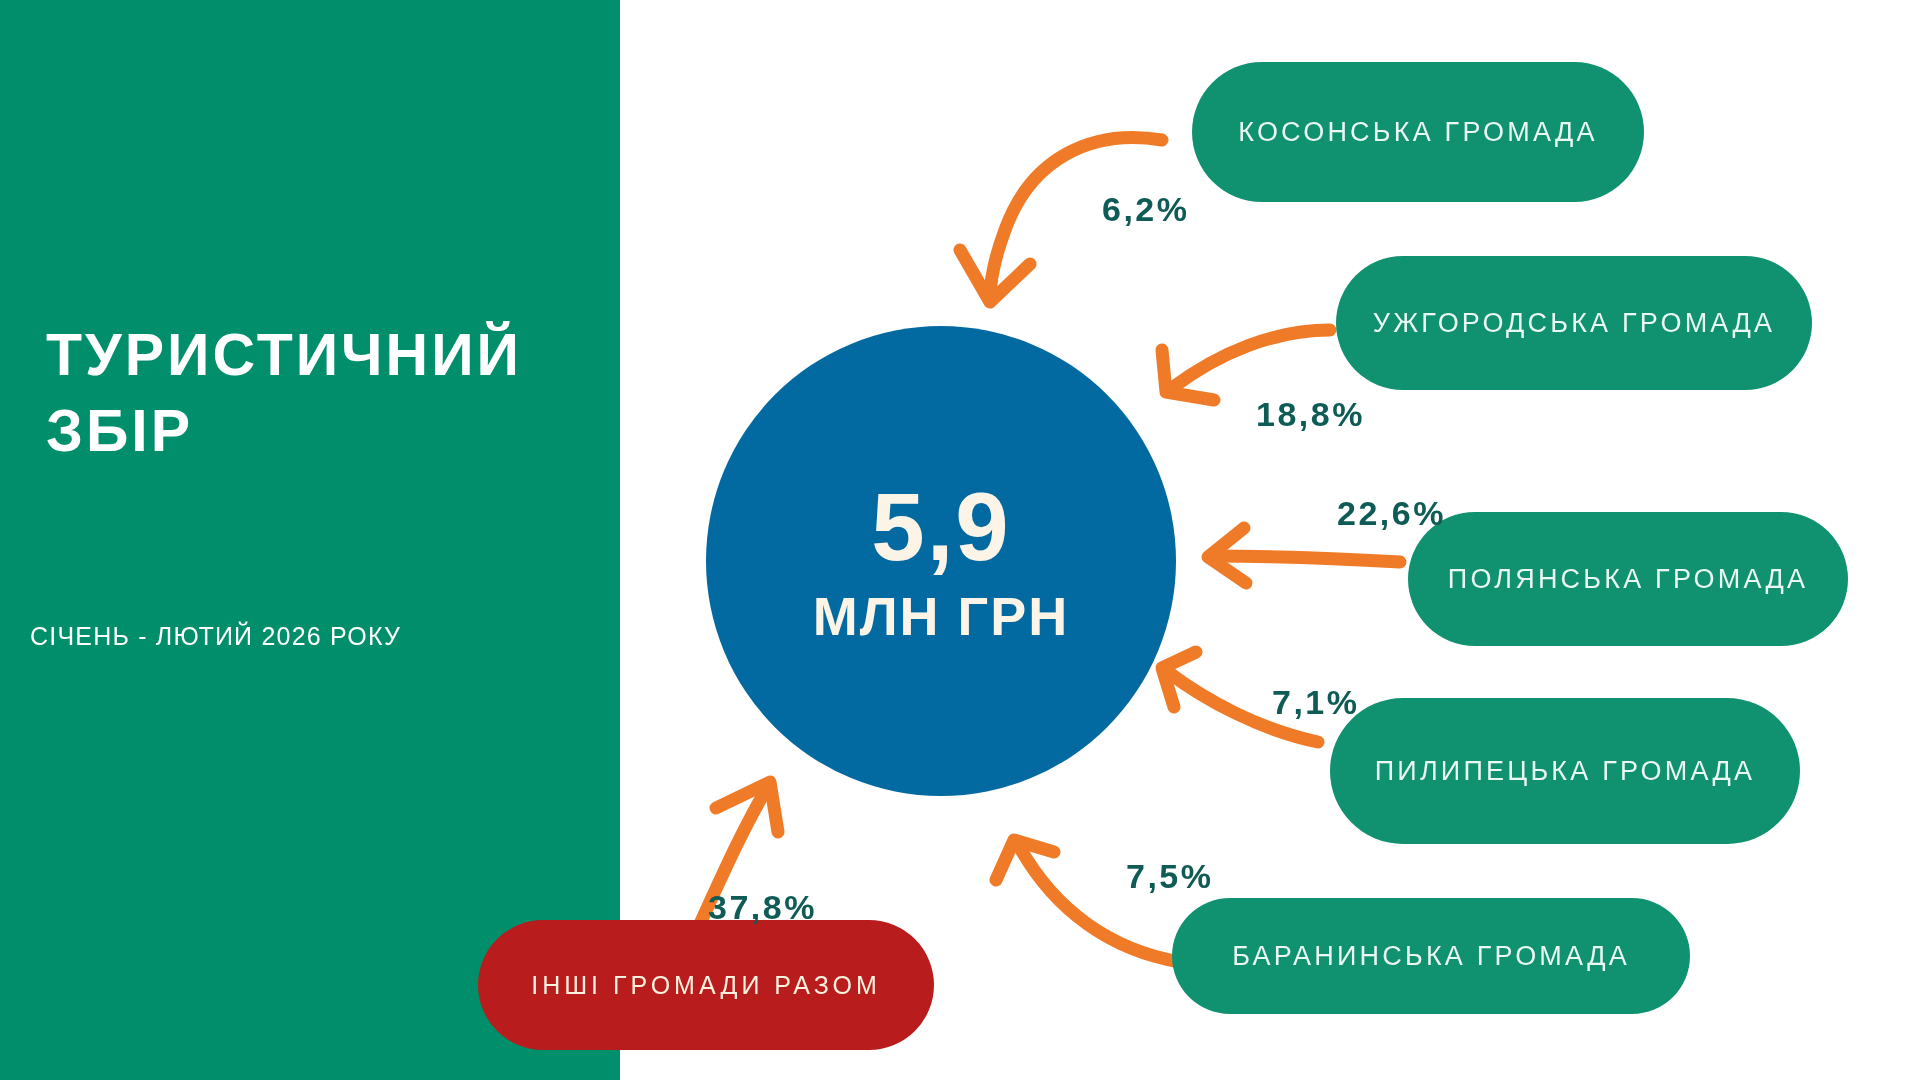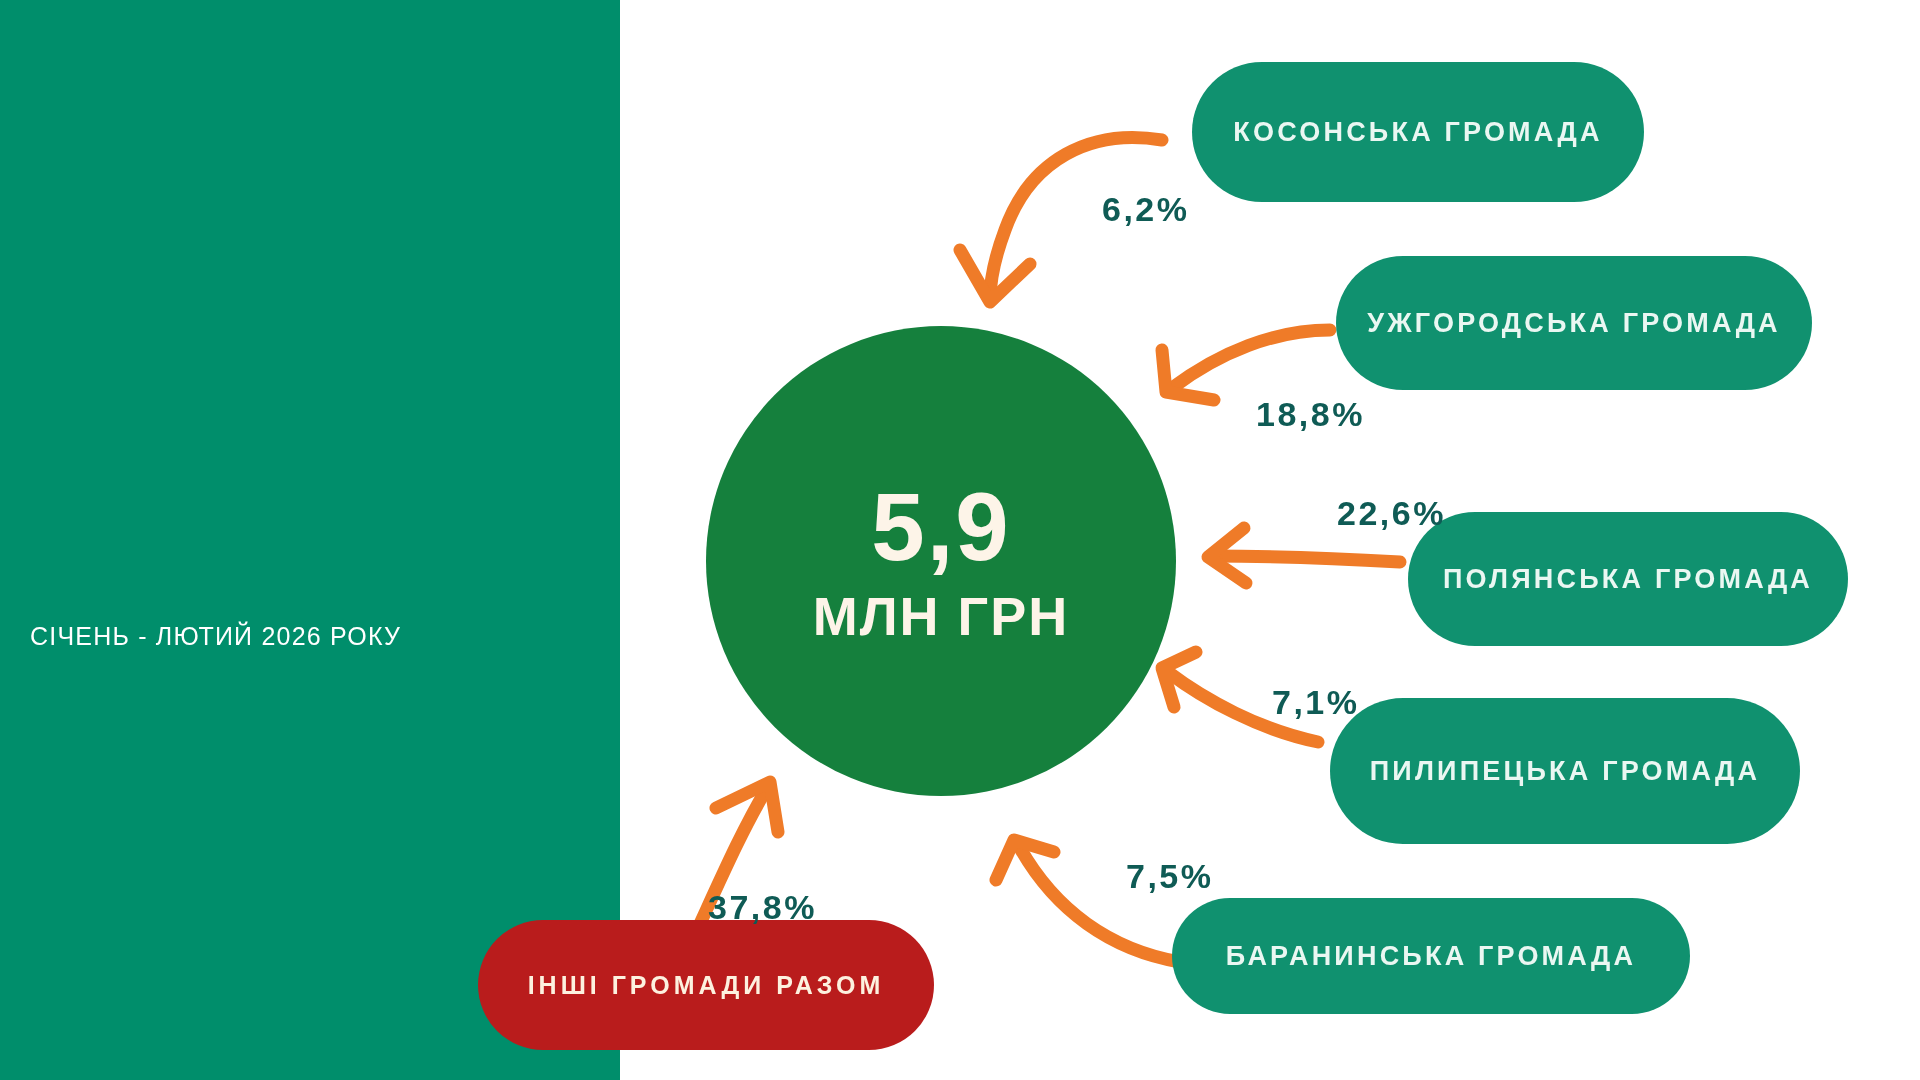--- a/index.html
+++ b/index.html
@@ -51,21 +51,21 @@
   }
 
   
   .hub {
     position: absolute;
     left: 706px;
     top: 326px;
     width: 470px;
     height: 470px;
     border-radius: 50%;
-    background: #15803d;
+    background: #0369a1;
     display: flex;
     flex-direction: column;
     align-items: center;
     justify-content: center;
   }
   .hub-value {
     color: #FDF4E8;
     font-size: 96px;
     font-weight: bold;
     line-height: 1;
@@ -83,21 +83,21 @@
   
   .pill {
     position: absolute;
     display: flex;
     align-items: center;
     justify-content: center;
     border-radius: 999px;
     background: #10916F;
     color: #EAF7F2;
     font-size: 27px;
-    font-weight: 700;
+    font-weight: 400;
     letter-spacing: 3.2px;
     white-space: nowrap;
     box-sizing: border-box;
     padding: 8px 26px;
   }
   .pill.orange {
     background: #b91c1c;
     color: #FDF1DF;
   }
 
@@ -135,20 +135,24 @@
     pointer-events: none;
   }
 </style>
 </head>
 <body>
 
 <div id="canvas">
 
   <div class="left-panel"></div>
 
+  <div class="panel-title">
+    <div>ТУРИСТИЧНИЙ</div>
+    <div>ЗБІР</div>
+  </div>
 
   <div class="panel-subtitle">СІЧЕНЬ - ЛЮТИЙ 2026 РОКУ</div>
 
   <svg class="arrows" viewBox="0 0 1920 1080" xmlns="http://www.w3.org/2000/svg">
     <g fill="none" stroke="#EF7B28" stroke-width="13" stroke-linecap="round" stroke-linejoin="round">
 
       <g>
         <path d="M1162,140 C1090,128 1030,160 1005,230 C993,262 990,285 990,300"></path>
         <path d="M960,250 L990,302 L1030,264"></path>
       </g>

